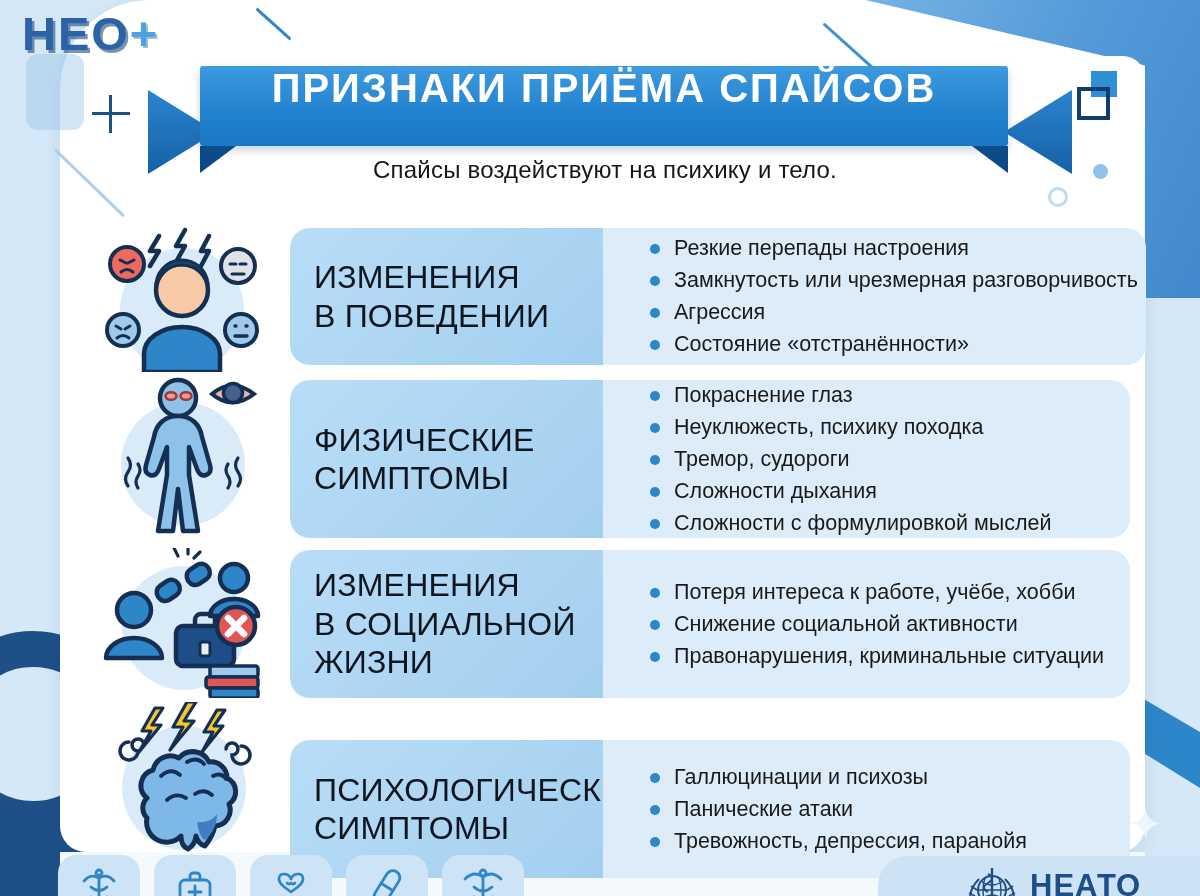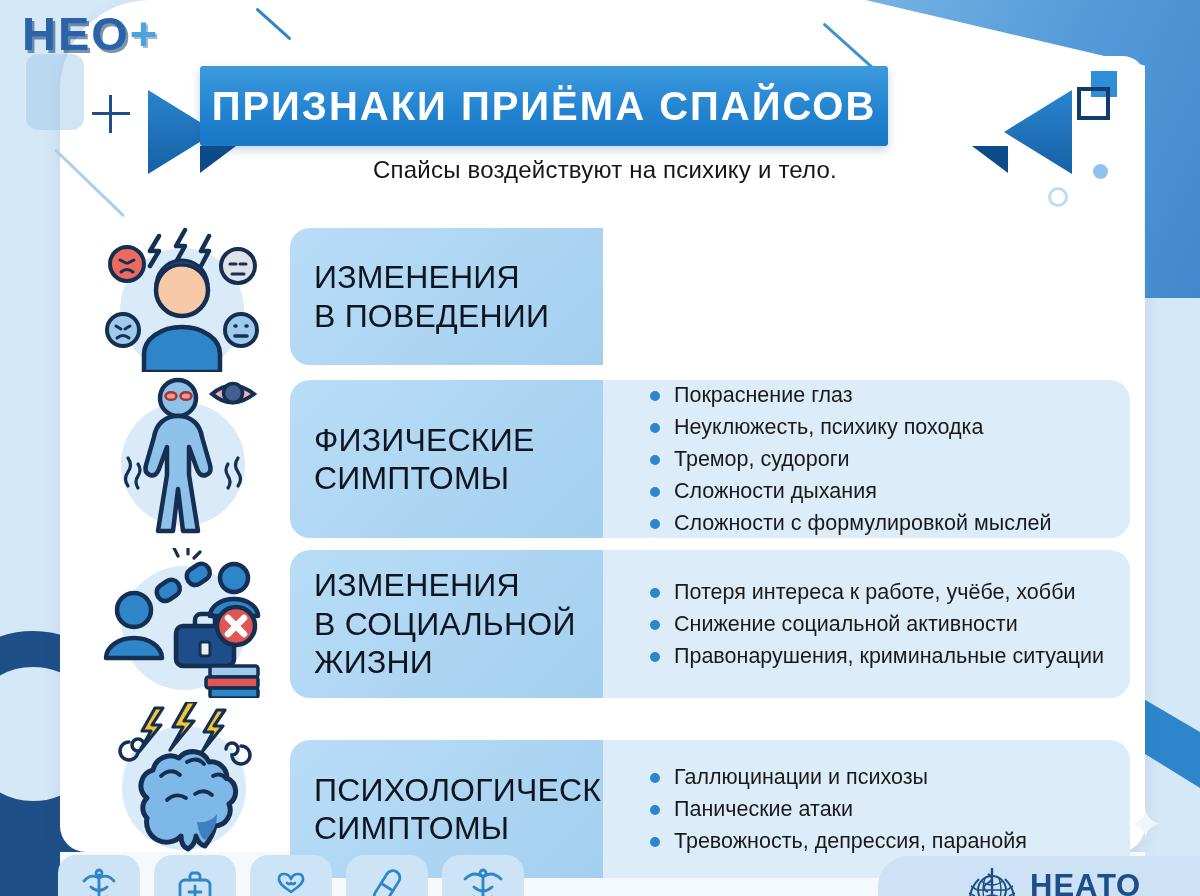--- a/index.html
+++ b/index.html
@@ -41,23 +41,23 @@
   .crosshair::before{content:"";position:absolute;left:17px;top:0;width:3px;height:38px;background:#1e4f86;}
   .crosshair::after{content:"";position:absolute;left:0;top:17px;width:38px;height:3px;background:#1e4f86;}
 
   
   .brand{position:absolute;left:22px;top:10px;z-index:5;font-weight:700;font-size:47px;
     letter-spacing:2px;line-height:1;font-family:"Liberation Sans",sans-serif;}
   .brand .neo{color:#2a63a8;text-shadow:2.5px 2.5px 0 rgba(16,58,105,.55);}
   .brand .plus{color:#4aa3de;text-shadow:2px 2px 0 rgba(16,58,105,.35);}
 
   
-  .ribbon-band{position:absolute;left:200px;top:66px;width:688px;height:80px;z-index:5;
+  .ribbon-band{position:absolute;left:200px;top:66px;width:808px;height:80px;z-index:5;
     background:linear-gradient(180deg,#3d9ade 0%,#2182cf 60%,#1a78c6 100%);
-    border-radius:3px;display:flex;align-items:center;justify-content:center;
+    border-radius:3px;display:flex;justify-content:center;
     box-shadow:0 4px 10px rgba(23,86,146,.25);}
   .ribbon-band h1{margin:0;color:#ffffff;font-size:40px;font-weight:700;letter-spacing:2px;
     white-space:nowrap;}
   .tail{position:absolute;z-index:4;background:linear-gradient(180deg,#2b84cf,#1561a5);}
   .tail-left{left:148px;top:90px;width:68px;height:84px;
     clip-path:polygon(0 0,100% 50%,0 100%);}
   .tail-right{left:1004px;top:90px;width:68px;height:84px;
     clip-path:polygon(100% 0,0 50%,100% 100%);}
   .fold{position:absolute;z-index:4;background:#0d4a8a;}
   .fold-left{left:200px;top:146px;width:36px;height:27px;clip-path:polygon(0 0,100% 0,0 100%);}
@@ -229,20 +229,28 @@
         <path d="M118 74 q8 -4 13 3"></path>
       </g>
     </svg>
   </div>
 
   <div class="row row-1">
     <div class="title-box">
       <div class="sec-title">ИЗМЕНЕНИЯ
 В ПОВЕДЕНИИ</div>
     </div>
+    <div class="list-box">
+      <ul>
+        <li>Резкие перепады настроения</li>
+        <li>Замкнутость или чрезмерная разговорчивость</li>
+        <li>Агрессия</li>
+        <li>Состояние «отстранённости»</li>
+      </ul>
+    </div>
   </div>
 
   <div class="row row-2">
     <div class="title-box">
       <div class="sec-title">ФИЗИЧЕСКИЕ
 СИМПТОМЫ</div>
     </div>
     <div class="list-box">
       <ul>
         <li>Покраснение глаз</li>

